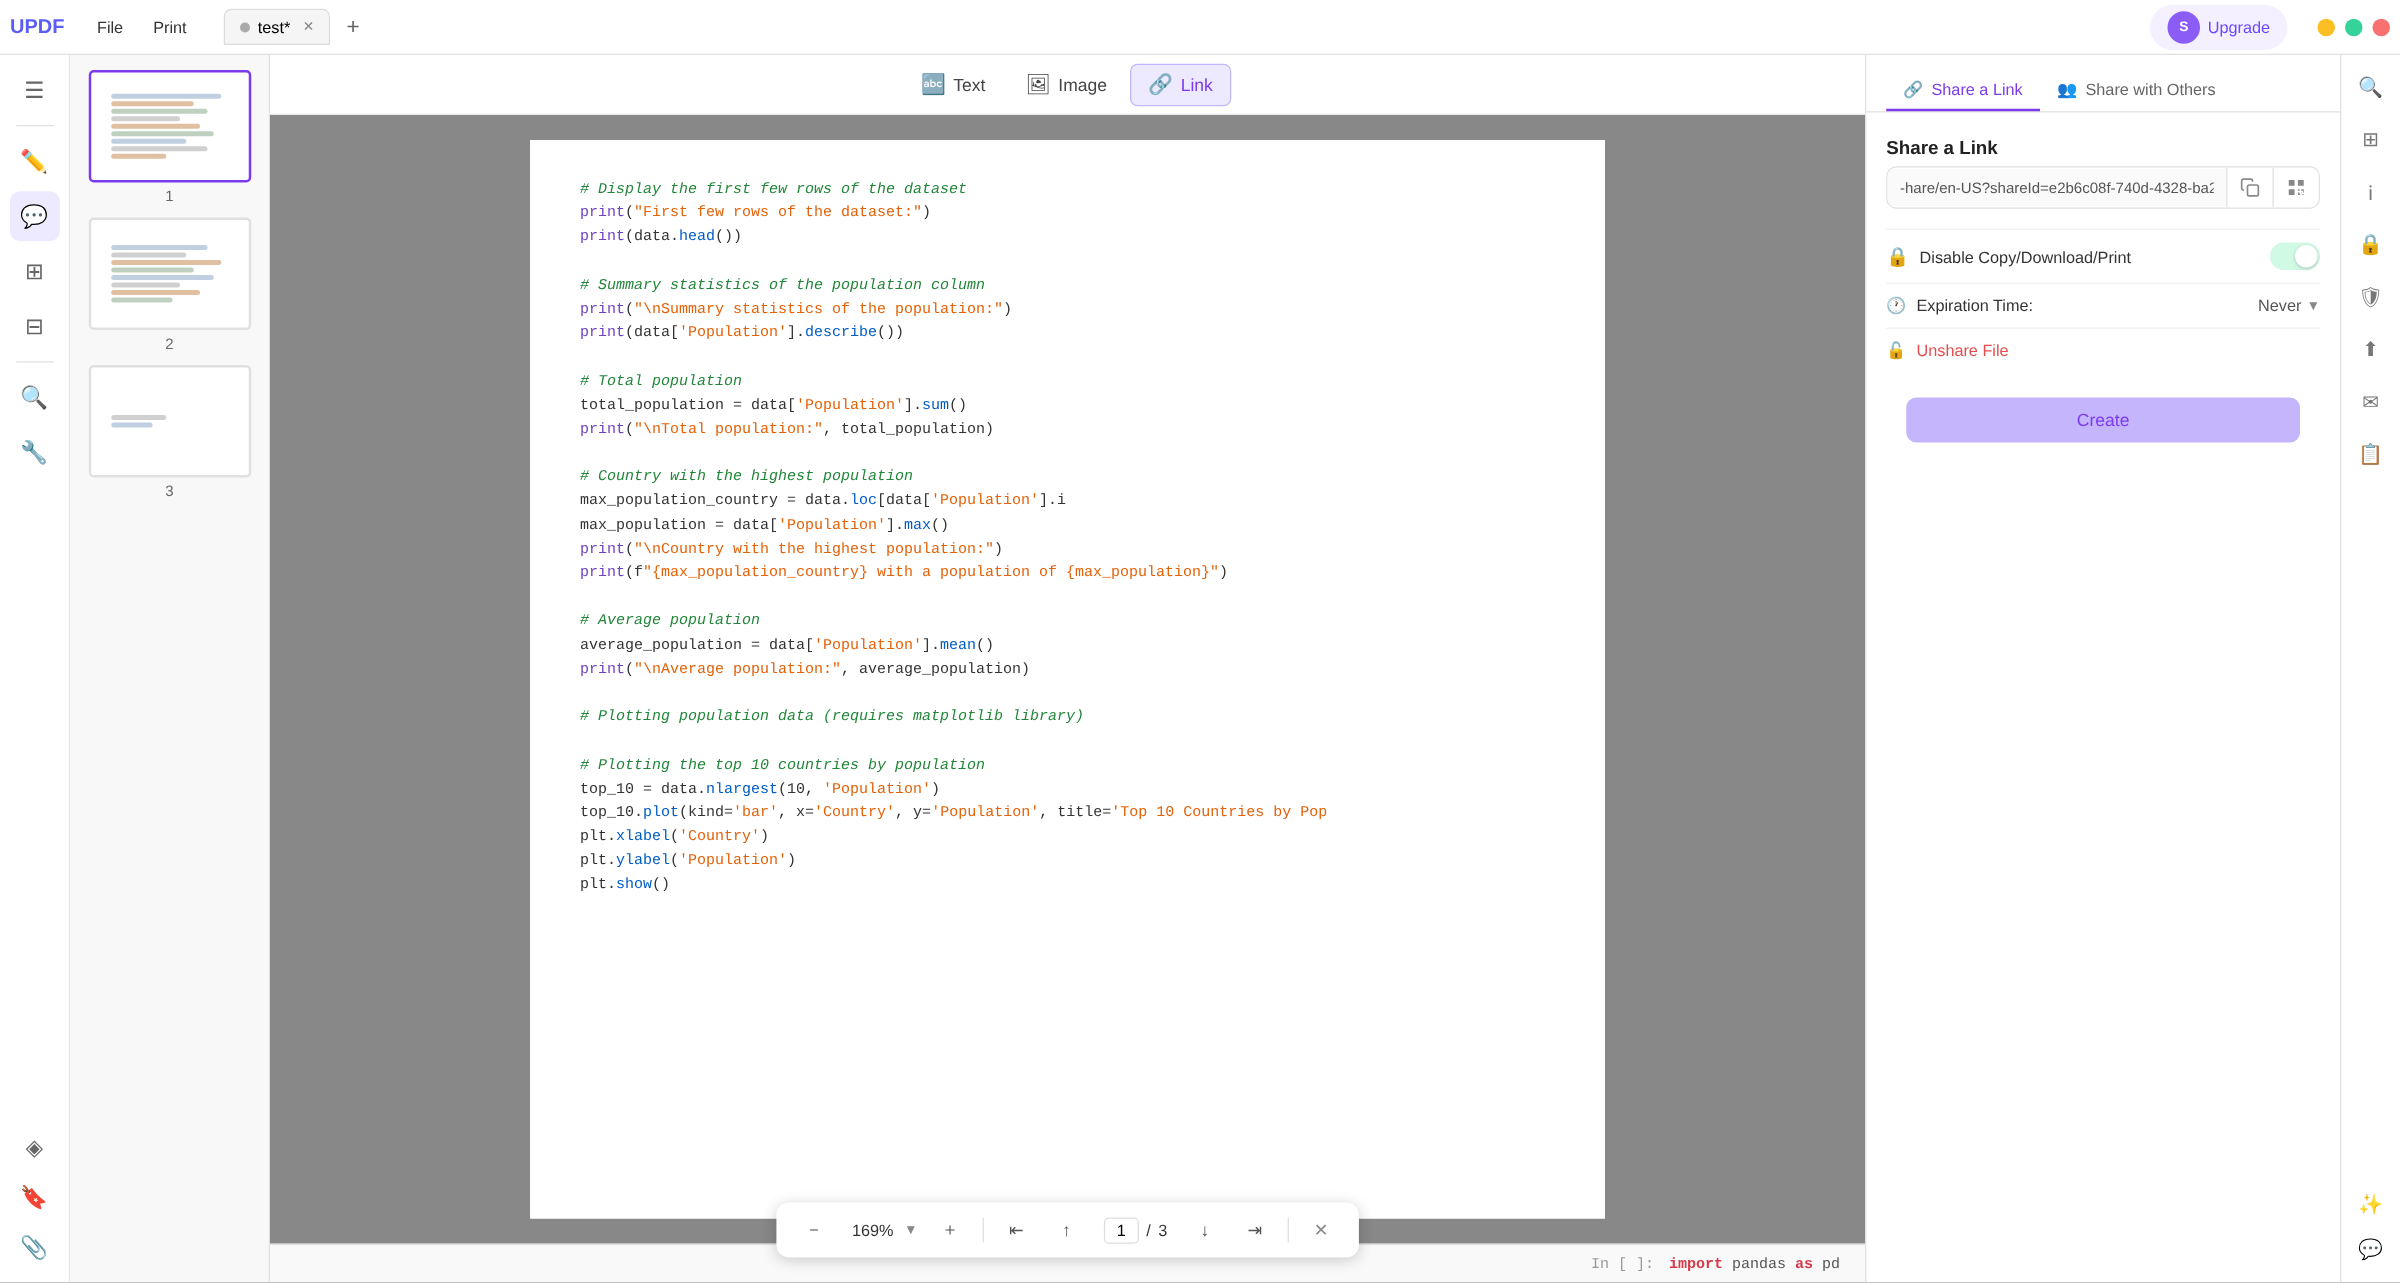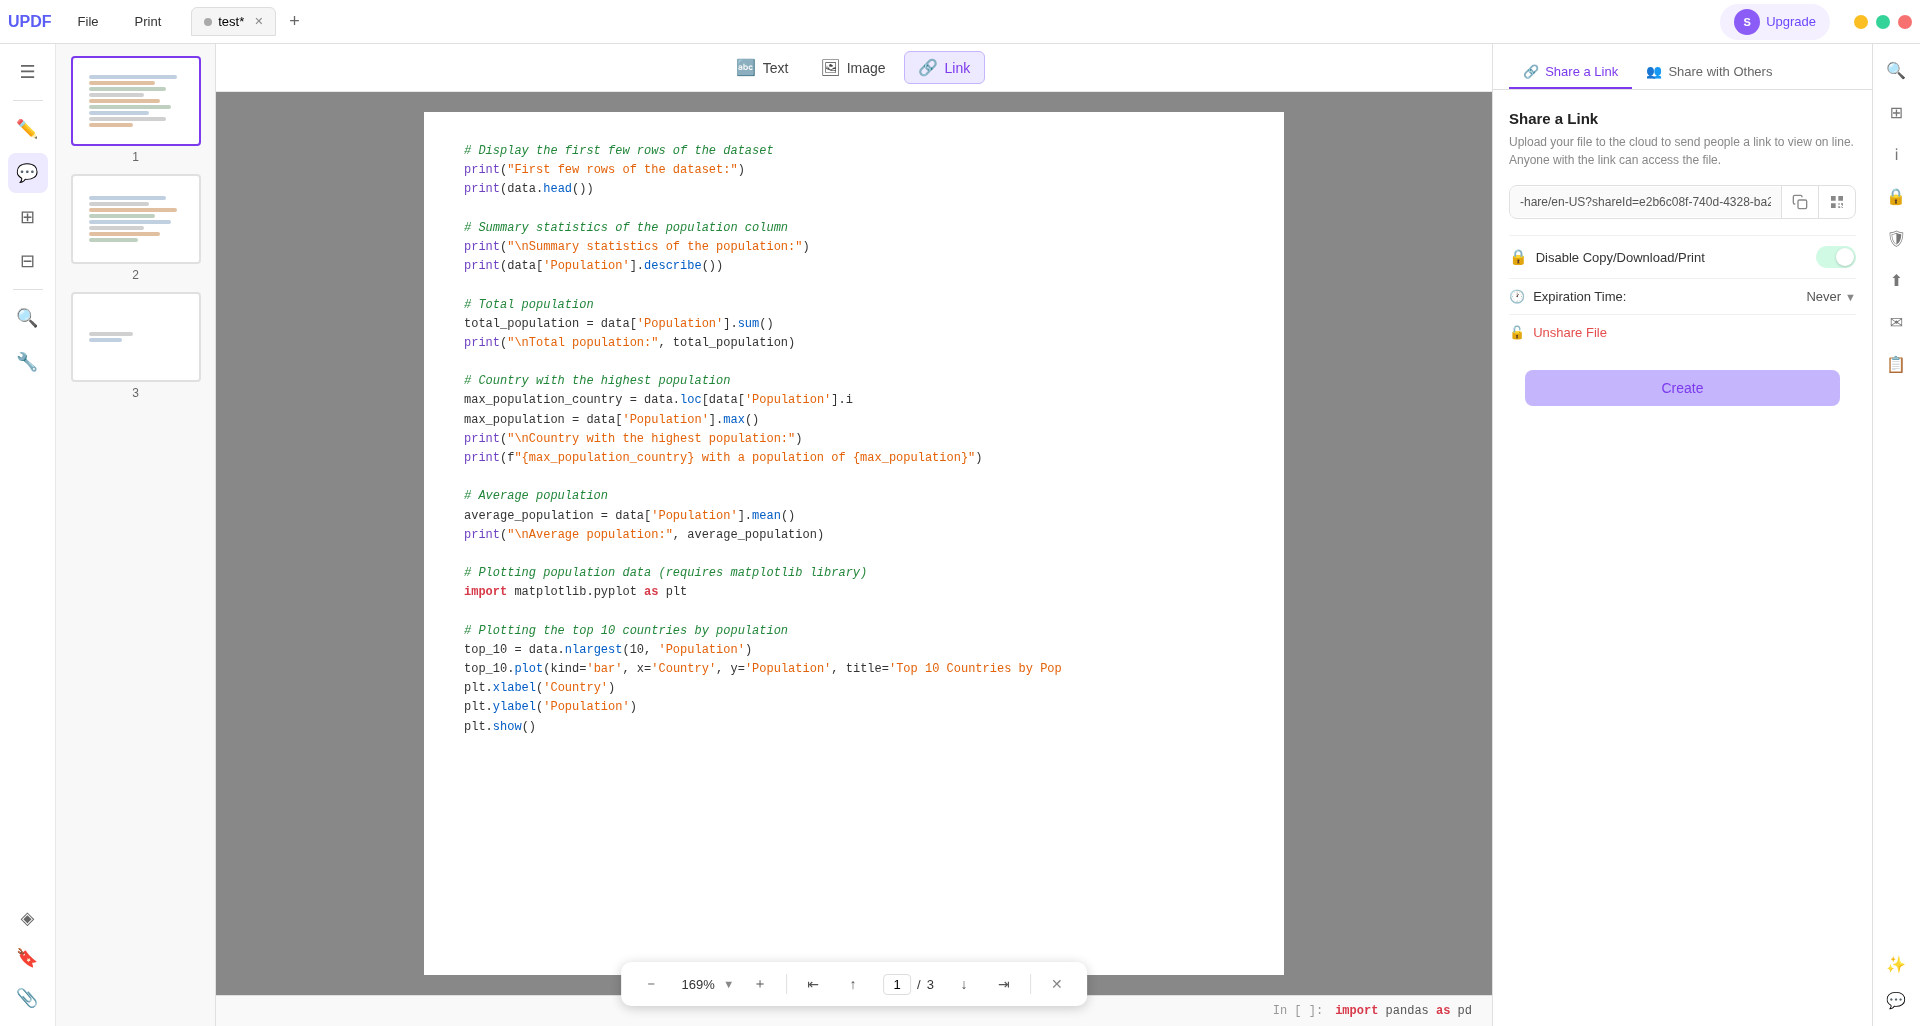--- a/index.html
+++ b/index.html
@@ -4,21 +4,21 @@
   <style>
     * { box-sizing: border-box; margin: 0; padding: 0; }
     body { font-family: -apple-system, BlinkMacSystemFont, 'Segoe UI', sans-serif; background: #f0f0f0; display: flex; flex-direction: column; height: 100vh; overflow: hidden; font-size: 14px; }
 
     
     .title-bar {
       display: flex; align-items: center; background: #fff; border-bottom: 1px solid #e0e0e0;
       height: 44px; padding: 0 8px; gap: 8px; flex-shrink: 0;
     }
     .title-bar-logo { color: #5b5ef4; font-weight: 700; font-size: 16px; margin-right: 8px; }
-    .title-bar-menu { display: flex; gap: 16px; }
+    .title-bar-menu { display: flex; gap: 4px; }
     .title-bar-menu-item { padding: 4px 10px; border-radius: 4px; cursor: pointer; color: #333; font-size: 13px; }
     .tab-bar { display: flex; align-items: center; margin-left: 12px; }
     .tab { display: flex; align-items: center; background: #f5f5f5; border: 1px solid #ddd; border-radius: 6px 6px 0 0; padding: 6px 12px; font-size: 13px; gap: 6px; cursor: pointer; }
     .tab .tab-dot { width: 8px; height: 8px; border-radius: 50%; background: #aaa; }
     .tab-close { font-size: 11px; color: #888; cursor: pointer; margin-left: 4px; }
     .tab-add { width: 28px; height: 28px; border-radius: 50%; display: flex; align-items: center; justify-content: center; cursor: pointer; color: #666; font-size: 18px; margin-left: 4px; }
     .title-bar-right { margin-left: auto; display: flex; align-items: center; gap: 12px; }
     .upgrade-btn { display: flex; align-items: center; gap: 6px; background: #f5f0ff; color: #6c47ff; border-radius: 20px; padding: 5px 14px; font-size: 13px; font-weight: 500; cursor: pointer; }
     .upgrade-avatar { width: 26px; height: 26px; border-radius: 50%; background: #8b5cf6; display: flex; align-items: center; justify-content: center; color: white; font-size: 11px; font-weight: 600; }
     .win-controls { display: flex; gap: 8px; margin-left: 12px; }
@@ -251,21 +251,20 @@
         <div class="code-line"><span class="c-normal">max_population_country = data.</span><span class="c-method">loc</span><span class="c-normal">[data[</span><span class="c-string">'Population'</span><span class="c-normal">].i</span></div>
         <div class="code-line"><span class="c-normal">max_population = data[</span><span class="c-string">'Population'</span><span class="c-normal">].</span><span class="c-method">max</span><span class="c-normal">()</span></div>
         <div class="code-line"><span class="c-func">print</span><span class="c-normal">(</span><span class="c-string">"\nCountry with the highest population:"</span><span class="c-normal">)</span></div>
         <div class="code-line"><span class="c-func">print</span><span class="c-normal">(f</span><span class="c-string">"{max_population_country} with a population of {max_population}"</span><span class="c-normal">)</span></div>
         <div class="code-line">&nbsp;</div>
         <div class="code-line c-comment"># Average population</div>
         <div class="code-line"><span class="c-normal">average_population = data[</span><span class="c-string">'Population'</span><span class="c-normal">].</span><span class="c-method">mean</span><span class="c-normal">()</span></div>
         <div class="code-line"><span class="c-func">print</span><span class="c-normal">(</span><span class="c-string">"\nAverage population:"</span><span class="c-normal">, average_population)</span></div>
         <div class="code-line">&nbsp;</div>
         <div class="code-line c-comment"># Plotting population data (requires matplotlib library)</div>
-        <div class="code-line"><span class="c-keyword">import</span><span class="c-normal"> matplotlib.pyplot </span><span class="c-keyword">as</span><span class="c-normal"> plt</span></div>
         <div class="code-line">&nbsp;</div>
         <div class="code-line c-comment"># Plotting the top 10 countries by population</div>
         <div class="code-line"><span class="c-normal">top_10 = data.</span><span class="c-method">nlargest</span><span class="c-normal">(10, </span><span class="c-string">'Population'</span><span class="c-normal">)</span></div>
         <div class="code-line"><span class="c-normal">top_10.</span><span class="c-method">plot</span><span class="c-normal">(kind=</span><span class="c-string">'bar'</span><span class="c-normal">, x=</span><span class="c-string">'Country'</span><span class="c-normal">, y=</span><span class="c-string">'Population'</span><span class="c-normal">, title=</span><span class="c-string">'Top 10 Countries by Pop</span></div>
         <div class="code-line"><span class="c-normal">plt.</span><span class="c-method">xlabel</span><span class="c-normal">(</span><span class="c-string">'Country'</span><span class="c-normal">)</span></div>
         <div class="code-line"><span class="c-normal">plt.</span><span class="c-method">ylabel</span><span class="c-normal">(</span><span class="c-string">'Population'</span><span class="c-normal">)</span></div>
         <div class="code-line"><span class="c-normal">plt.</span><span class="c-method">show</span><span class="c-normal">()</span></div>
       </div>
     </div>
 
@@ -302,21 +301,20 @@
         <span>🔗</span>
         <span>Share a Link</span>
       </div>
       <div class="rp-tab">
         <span>👥</span>
         <span>Share with Others</span>
       </div>
     </div>
     <div class="rp-content">
       <div class="rp-section-title">Share a Link</div>
-      <div class="rp-desc">Upload your file to the cloud to send people a link to view on line. Anyone with the link can access the file.</div>
 
       <div class="link-box">
         <input type="text" class="link-input" value="-hare/en-US?shareId=e2b6c08f-740d-4328-ba27-945bcbd208c3" style="">
         <div class="link-copy-btn" title="Copy">
           <svg width="16" height="16" viewBox="0 0 24 24" fill="none" stroke="currentColor" stroke-width="2">
               <rect x="9" y="9" width="13" height="13" rx="2" ry="2"></rect>
               <path d="M5 15H4a2 2 0 0 1-2-2V4a2 2 0 0 1 2-2h9a2 2 0 0 1 2 2v1"></path>
             </svg>
         </div>
         <div class="link-qr-btn" title="QR Code">

